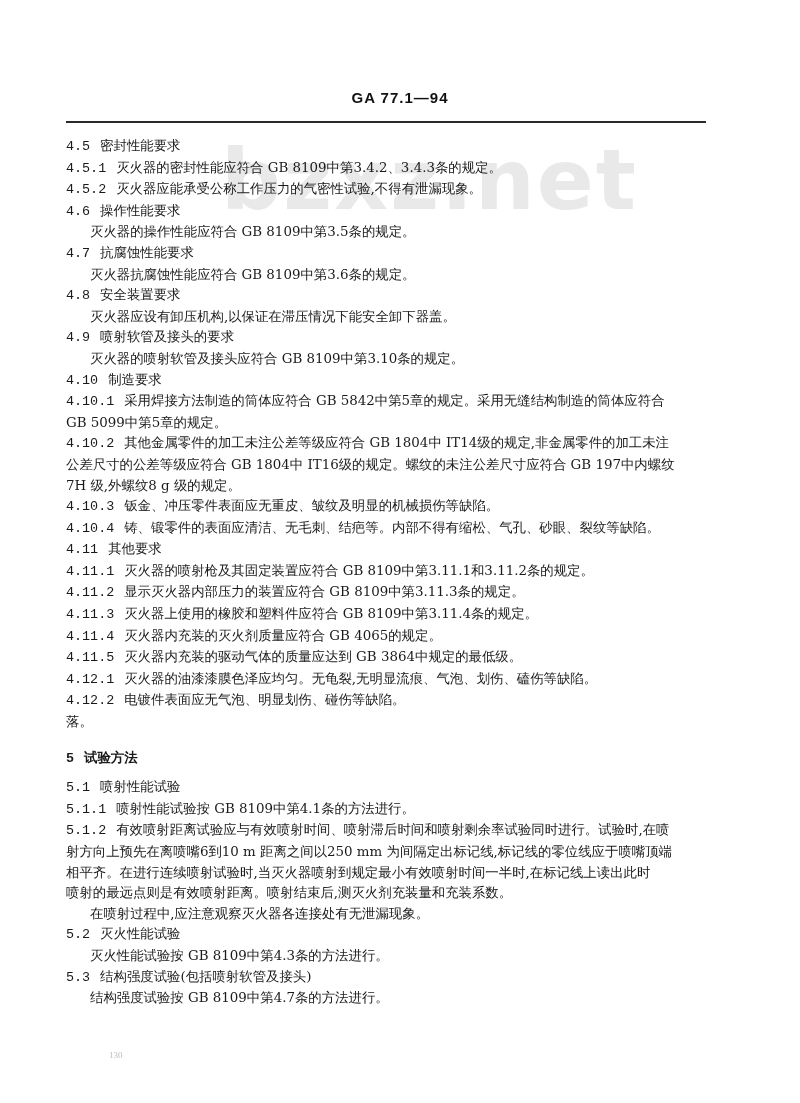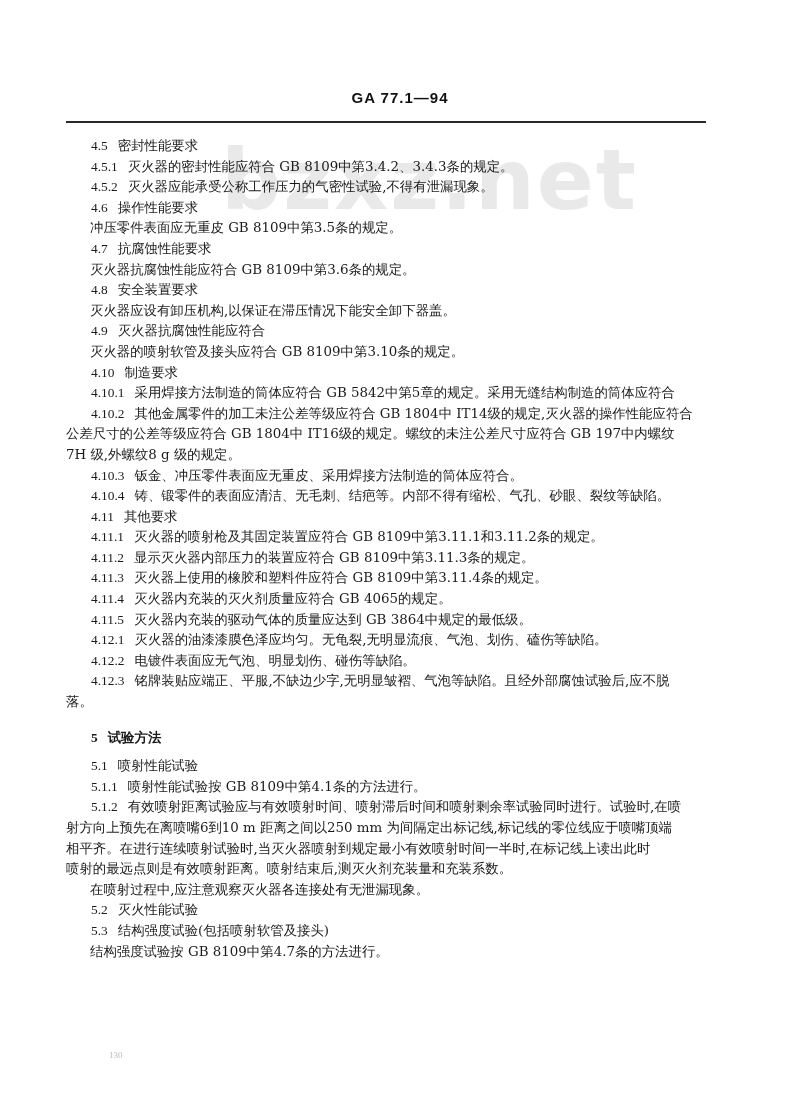--- a/index.html
+++ b/index.html
@@ -8,76 +8,77 @@
   .header-code { position: absolute; top: 89px; left: 0; width: 800px; text-align: center;
                  font-family: "Liberation Sans", "DejaVu Sans", sans-serif; font-weight: bold;
                  font-size: 15px; letter-spacing: 1px; color: #111; }
   .rule-full { position: absolute; top: 121px; left: 66px; width: 405px; height: 1.6px; background: #2a2a2a; }
   .watermark { position: absolute; top: 138px; left: 221px; font-family: "DejaVu Sans", sans-serif;
                font-weight: bold; font-size: 84px; color: #e9e9e9; letter-spacing: 2px; z-index: 0;
                line-height: 1; }
   .content { position: absolute; top: 136px; left: 66px; width: 660px; z-index: 1; }
   .line { font-size: 13.4px; line-height: 20.6px; white-space: nowrap; }
   .indent { padding-left: 24px; }
-  .num { font-family: Liberation Serif, serif; display: inline-block; margin-right: 10px; margin-left: 25px; }
+  .num { font-family: Liberation Mono, monospace; display: inline-block; margin-right: 10px; }
   .gap { height: 14px; }
   .section { font-weight: bold; }
   .page-number { position: absolute; top: 1050px; left: 109px; font-size: 9px; color: #bbb;
                  font-family: "Liberation Serif", serif; }
 </style>
 </head>
 <body>
 
 <div class="header-code">GA 77.1—94</div>
 <div class="rule-full" style="width:640px;"></div>
 <div class="watermark">bzxz.net</div>
 
 <div class="content">
   <div id="sec4">
       <div class="line"><span class="num">4.5</span><span>密封性能要求</span></div>
       <div class="line"><span class="num">4.5.1</span><span>灭火器的密封性能应符合 GB 8109中第3.4.2、3.4.3条的规定。</span></div>
       <div class="line"><span class="num">4.5.2</span><span>灭火器应能承受公称工作压力的气密性试验,不得有泄漏现象。</span></div>
       <div class="line"><span class="num">4.6</span><span>操作性能要求</span></div>
-      <div class="line indent"><span>冲压零件表面应无重皮 GB 8109中第3.5条的规定。</span></div>
+      <div class="line indent"><span>灭火器的操作性能应符合 GB 8109中第3.5条的规定。</span></div>
       <div class="line"><span class="num">4.7</span><span>抗腐蚀性能要求</span></div>
       <div class="line indent"><span>灭火器抗腐蚀性能应符合 GB 8109中第3.6条的规定。</span></div>
       <div class="line"><span class="num">4.8</span><span>安全装置要求</span></div>
       <div class="line indent"><span>灭火器应设有卸压机构,以保证在滞压情况下能安全卸下器盖。</span></div>
-      <div class="line"><span class="num">4.9</span><span>灭火器抗腐蚀性能应符合</span></div>
+      <div class="line"><span class="num">4.9</span><span>喷射软管及接头的要求</span></div>
       <div class="line indent"><span>灭火器的喷射软管及接头应符合 GB 8109中第3.10条的规定。</span></div>
       <div class="line"><span class="num">4.10</span><span>制造要求</span></div>
       <div class="line"><span class="num">4.10.1</span><span>采用焊接方法制造的筒体应符合 GB 5842中第5章的规定。采用无缝结构制造的筒体应符合</span></div>
-      <div class="line"><span class="num">4.10.2</span><span>其他金属零件的加工未注公差等级应符合 GB 1804中 IT14级的规定,灭火器的操作性能应符合</span></div>
+      <div class="line"><span>GB 5099中第5章的规定。</span></div>
+      <div class="line"><span class="num">4.10.2</span><span>其他金属零件的加工未注公差等级应符合 GB 1804中 IT14级的规定,非金属零件的加工未注</span></div>
       <div class="line"><span>公差尺寸的公差等级应符合 GB 1804中 IT16级的规定。螺纹的未注公差尺寸应符合 GB 197中内螺纹</span></div>
       <div class="line"><span>7H 级,外螺纹8 g 级的规定。</span></div>
-      <div class="line"><span class="num">4.10.3</span><span>钣金、冲压零件表面应无重皮、采用焊接方法制造的筒体应符合。</span></div>
+      <div class="line"><span class="num">4.10.3</span><span>钣金、冲压零件表面应无重皮、皱纹及明显的机械损伤等缺陷。</span></div>
       <div class="line"><span class="num">4.10.4</span><span>铸、锻零件的表面应清洁、无毛刺、结疤等。内部不得有缩松、气孔、砂眼、裂纹等缺陷。</span></div>
       <div class="line"><span class="num">4.11</span><span>其他要求</span></div>
       <div class="line"><span class="num">4.11.1</span><span>灭火器的喷射枪及其固定装置应符合 GB 8109中第3.11.1和3.11.2条的规定。</span></div>
       <div class="line"><span class="num">4.11.2</span><span>显示灭火器内部压力的装置应符合 GB 8109中第3.11.3条的规定。</span></div>
       <div class="line"><span class="num">4.11.3</span><span>灭火器上使用的橡胶和塑料件应符合 GB 8109中第3.11.4条的规定。</span></div>
       <div class="line"><span class="num">4.11.4</span><span>灭火器内充装的灭火剂质量应符合 GB 4065的规定。</span></div>
       <div class="line"><span class="num">4.11.5</span><span>灭火器内充装的驱动气体的质量应达到 GB 3864中规定的最低级。</span></div>
       <div class="line"><span class="num">4.12.1</span><span>灭火器的油漆漆膜色泽应均匀。无龟裂,无明显流痕、气泡、划伤、磕伤等缺陷。</span></div>
       <div class="line"><span class="num">4.12.2</span><span>电镀件表面应无气泡、明显划伤、碰伤等缺陷。</span></div>
-      <div class="line"><span class="num">4.12.3</span><span>铭牌装贴应端正、平服,不缺边少字,无明显皱褶、气泡等缺陷。且经外部腐蚀试验后,应不脱</span></div>
       <div class="line"><span>落。</span></div>
     </div>
   <div class="gap"></div>
   <div class="line section">
     <span class="num">5</span><span>试验方法</span>
   </div>
   <div class="gap" style="height:8px"></div>
   <div id="sec5">
       <div class="line"><span class="num">5.1</span><span>喷射性能试验</span></div>
       <div class="line"><span class="num">5.1.1</span><span>喷射性能试验按 GB 8109中第4.1条的方法进行。</span></div>
       <div class="line"><span class="num">5.1.2</span><span>有效喷射距离试验应与有效喷射时间、喷射滞后时间和喷射剩余率试验同时进行。试验时,在喷</span></div>
       <div class="line"><span>射方向上预先在离喷嘴6到10 m 距离之间以250 mm 为间隔定出标记线,标记线的零位线应于喷嘴顶端</span></div>
       <div class="line"><span>相平齐。在进行连续喷射试验时,当灭火器喷射到规定最小有效喷射时间一半时,在标记线上读出此时</span></div>
       <div class="line"><span>喷射的最远点则是有效喷射距离。喷射结束后,测灭火剂充装量和充装系数。</span></div>
       <div class="line indent"><span>在喷射过程中,应注意观察灭火器各连接处有无泄漏现象。</span></div>
       <div class="line"><span class="num">5.2</span><span>灭火性能试验</span></div>
+      <div class="line indent"><span>灭火性能试验按 GB 8109中第4.3条的方法进行。</span></div>
       <div class="line"><span class="num">5.3</span><span>结构强度试验(包括喷射软管及接头)</span></div>
       <div class="line indent"><span>结构强度试验按 GB 8109中第4.7条的方法进行。</span></div>
     </div>
 </div>
 
 <div class="page-number">130</div>
 
 </body></html>

